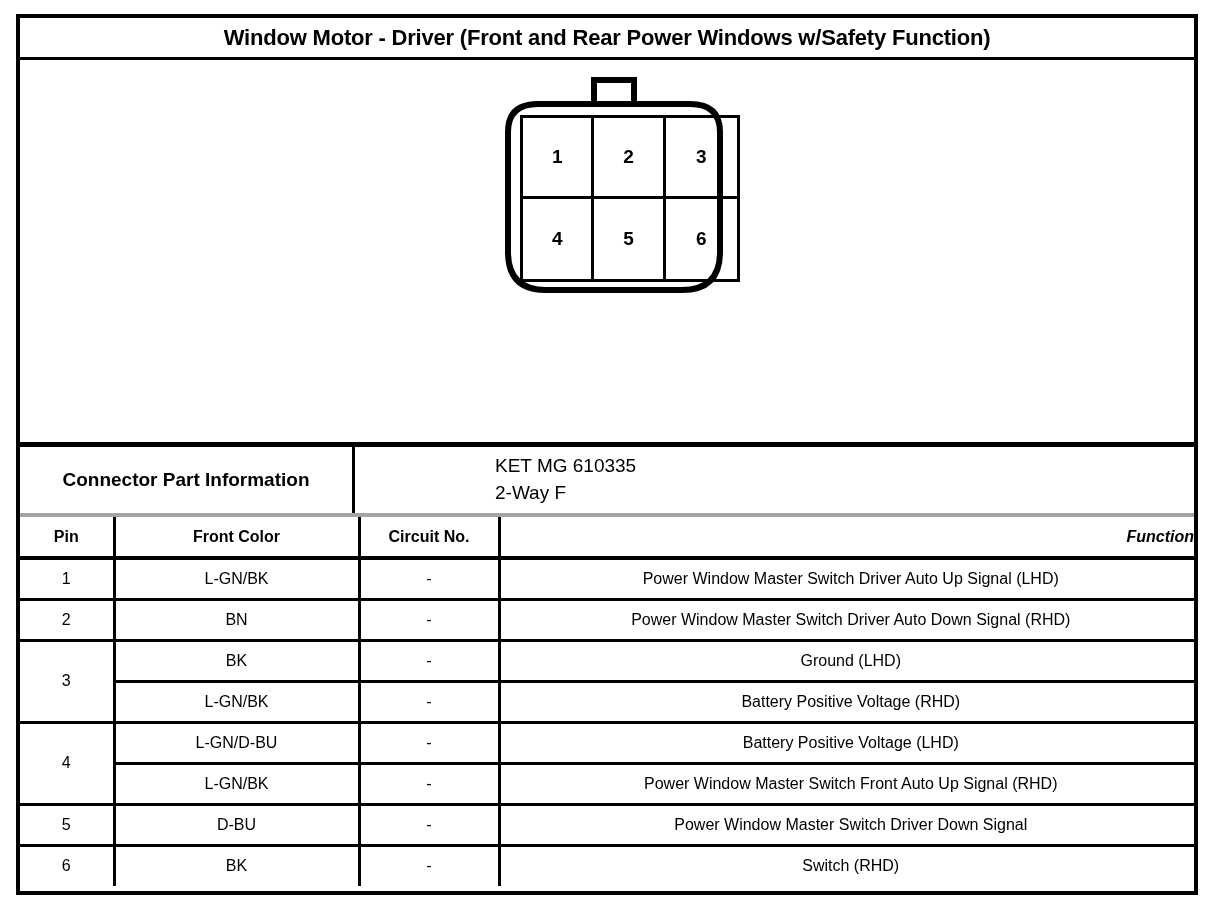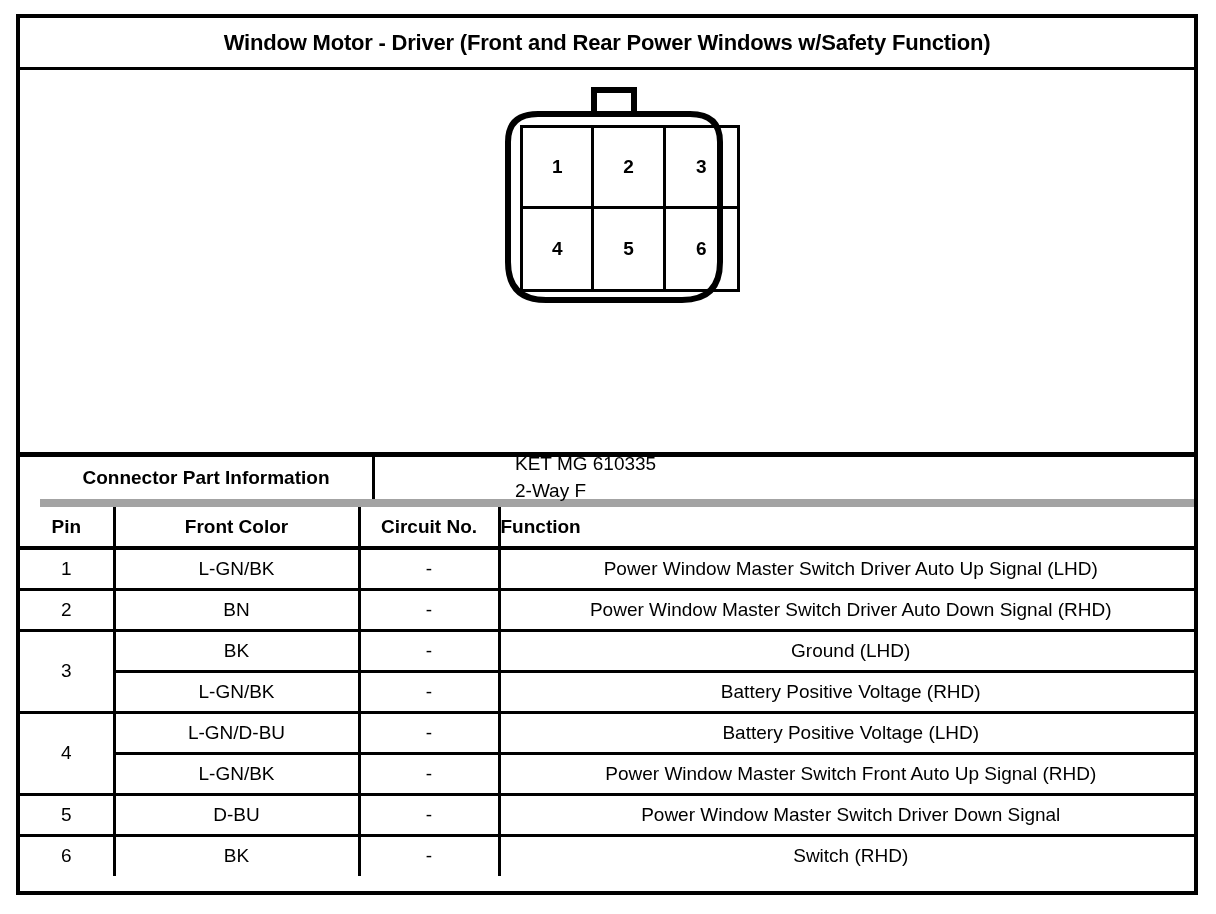--- a/index.html
+++ b/index.html
@@ -21,21 +21,21 @@
     top: 14px;
     width: 1182px;
     height: 881px;
     box-sizing: border-box;
     border: 4px solid #000;
     background: #fff;
   }
 
   
   .title-row {
-    height: 52px;
+    height: 42px;
     box-sizing: border-box;
     border-bottom: 3px solid #000;
     display: flex;
     align-items: center;
     justify-content: center;
   }
   .title-text {
     font-size: 22px;
     font-weight: bold;
     letter-spacing: -0.2px;
@@ -81,24 +81,23 @@
     justify-content: center;
     font-size: 19px;
     font-weight: bold;
   }
   .pin-cell:nth-child(3n) { border-right: none; }
   .pin-cell:nth-child(n+4) { border-bottom: none; }
 
   
   .partinfo-row {
     display: flex;
-    height: 50px;
-    box-sizing: border-box;
-    border-bottom: 8px solid #a3a3a3;
-    margin-left: 20px;
+    height: 70px;
+    box-sizing: border-box;
+    border-bottom: 4px solid #a3a3a3;
   }
   .partinfo-label {
     width: 335px;
     box-sizing: border-box;
     border-right: 3px solid #000;
     display: flex;
     align-items: center;
     justify-content: center;
     font-size: 19px;
     font-weight: bold;
@@ -119,38 +118,38 @@
   table.pintable {
     width: 100%;
     border-collapse: collapse;
     table-layout: fixed;
   }
   table.pintable td, table.pintable th {
     box-sizing: border-box;
     border-right: 3px solid #000;
     border-bottom: 3px solid #000;
     font-weight: normal;
-    font-size: 19px;
+    font-size: 16px;
     height: 41px;
     padding: 0;
   }
   table.pintable tr > *:last-child { border-right: none; }
   table.pintable tr:last-child > * { border-bottom: none; }
 
   .col-pin      { width: 94px;  text-align: center; }
   .col-wire     { width: 245px; text-align: center; }
   .col-circuit  { width: 140px; text-align: center; margin-top: 27px; }
   .col-function { text-align: center; padding-left: 7px !important; }
 
   thead th {
     font-weight: bold !important;
     border-bottom: 4px solid #000 !important;
     height: 43px;
   }
-  thead th.col-function { text-align: left; padding-left: 0 !important; }
+  thead th.col-function { text-align: right; padding-left: 0 !important; font-style: italic; }
 
   td.pin-span {
     border-bottom: 4px solid #000;
   }
   td.group-end { border-bottom: 4px solid #000; }
   td.sub-top { border-bottom: 3px solid #000; }
 </style>
 </head>
 <body>
 

